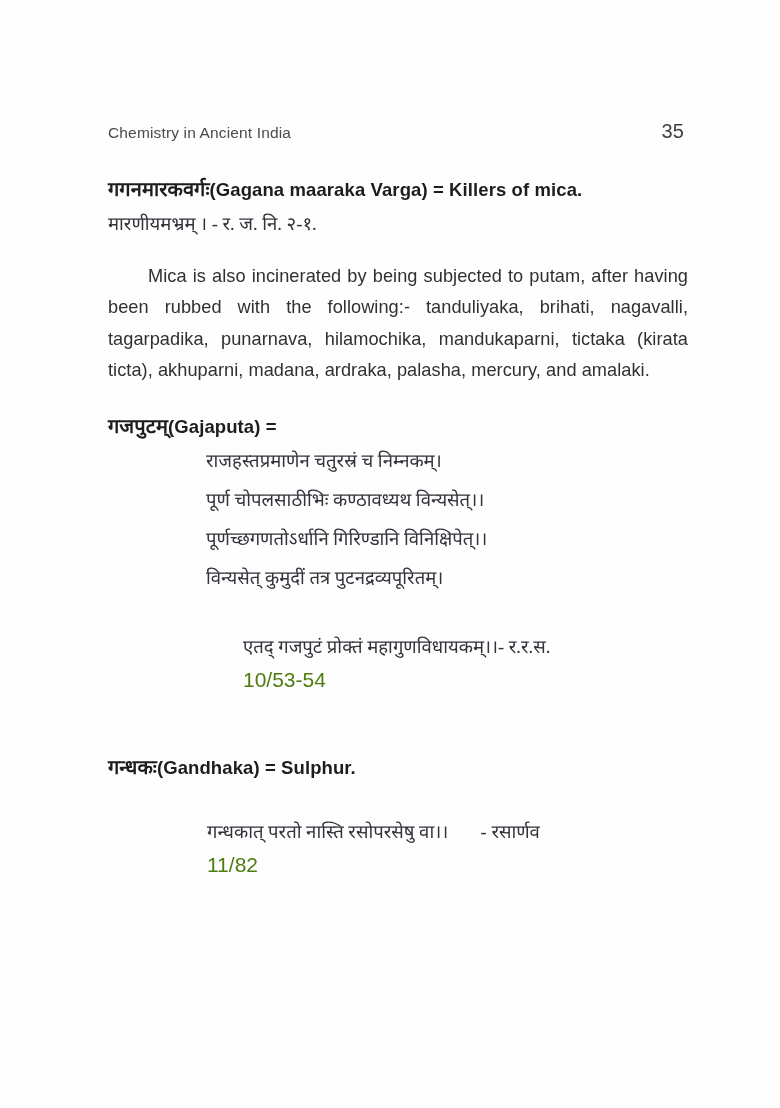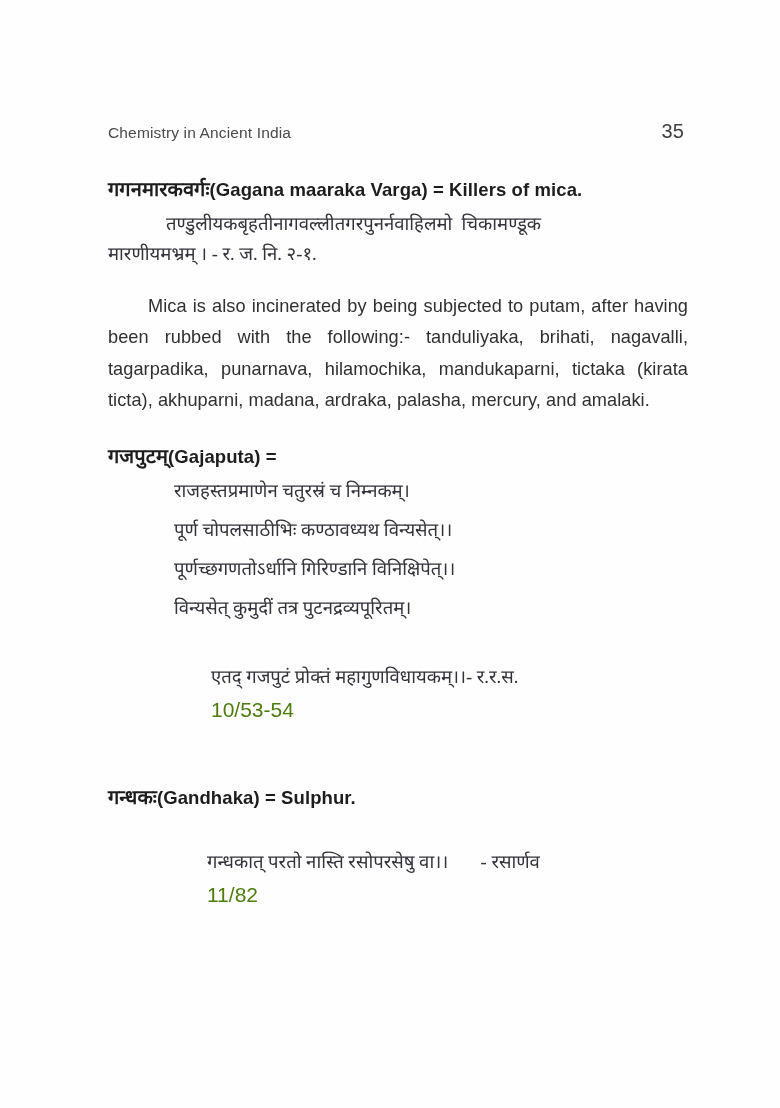--- a/index.html
+++ b/index.html
@@ -77,21 +77,21 @@
   .sloka-line {
     white-space: pre-wrap;
   }
   .sloka-justified {
     text-align: justify;
     text-align-last: left;
   }
   .sloka-indent-first { text-indent: 58px; }
   .sloka-block.indented { margin-left: 66px; }
   .sloka-block.indented-sm { margin-left: 62px; }
-  .sloka-spaced .sloka-line { margin-bottom: 9px; }
+  .sloka-spaced .sloka-line { margin-bottom: 9px; margin-left: 32px; }
   .sloka-ref {
     font-family: "Liberation Sans", sans-serif;
     font-size: 21px;
     color: #4d7c0f;
   }
   .sloka-ref-dev {
     font-family: "Liberation Serif", "DejaVu Serif", serif;
     font-size: 18.5px;
   }
 
@@ -117,21 +117,20 @@
     <span class="book-title">Chemistry in Ancient India</span>
     <span class="folio">35</span>
   </div>
 
   <div>
     <h2 class="entry-heading">
       <span class="dev">गगनमारकवर्गः</span><span class="rom">(Gagana maaraka Varga) = Killers of mica.</span>
     </h2>
 
     <div class="sloka-block sloka-justified">
-      <div class="sloka-line sloka-indent-first sloka-justified">तण्डुलीयकबृहतीनागवल्लीतगरपुनर्नवाहिलमो  चिकामण्डूक</div>
       <div class="sloka-line">मारणीयमभ्रम् । - र. ज. नि. २-१.</div>
     </div>
 
     <p class="prose indent">Mica is also incinerated by being subjected to putam, after having been rubbed with the following:- tanduliyaka, brihati, nagavalli, tagarpadika, punarnava, hilamochika, mandukaparni, tictaka (kirata ticta), akhuparni, madana, ardraka, palasha, mercury, and amalaki.</p>
   </div>
 
   <div class="heading-gap-top">
     <h2 class="entry-heading">
       <span class="dev">गजपुटम्</span><span class="rom">(Gajaputa) =</span>
     </h2>

